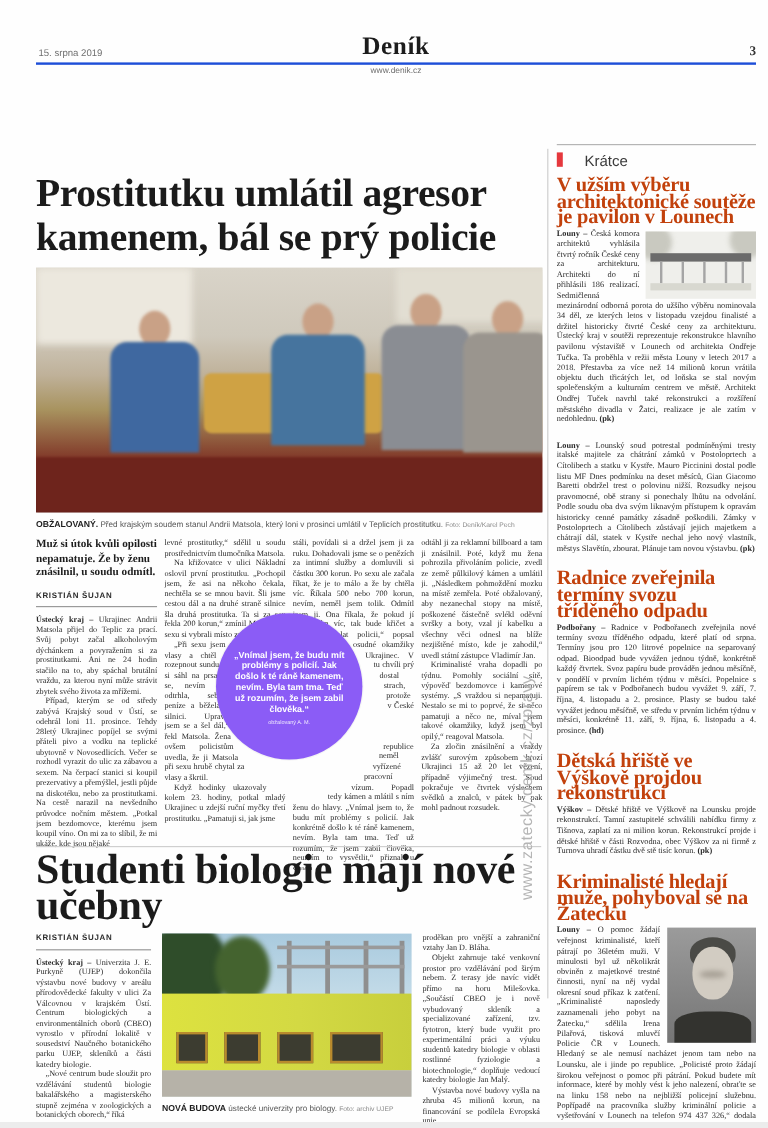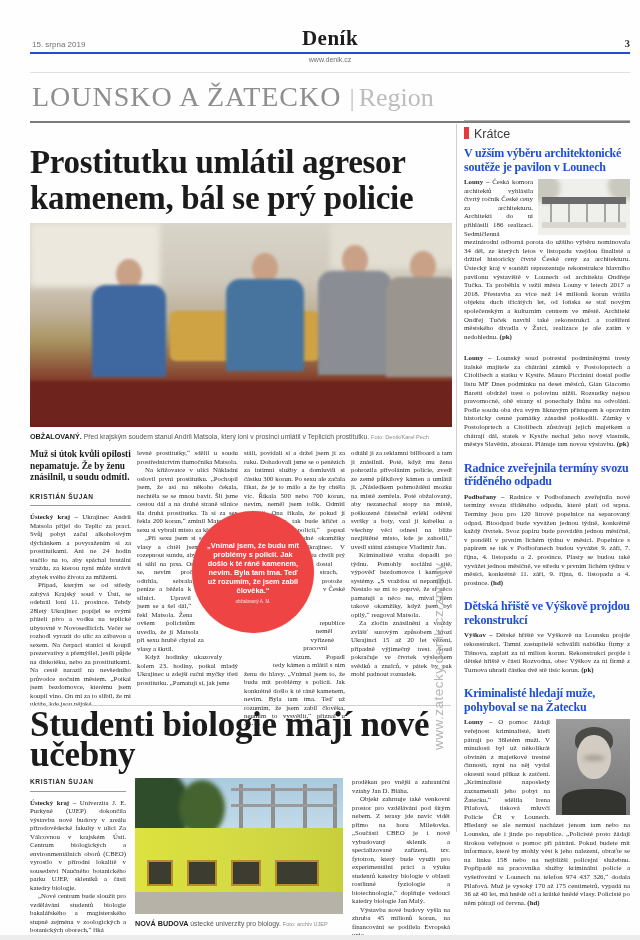--- a/index.html
+++ b/index.html
@@ -48,22 +48,22 @@
     border-bottom:1px solid #9a9a9a; padding-bottom:4px; margin-bottom:7px; }
   .para { margin:0; }
   .para + .para { text-indent:8px; }
   .para b.lead-in { font-weight:bold; }
   .para b.sign { font-weight:bold; }
 
   .spacer-r { float:right; width:48px; height:218px; shape-outside:circle(66px at 67px 148px); }
   .spacer-l { float:left; width:80px; height:218px; shape-outside:circle(66px at 13px 148px); }
 
   
-  #pull-quote { position:absolute; left:192px; top:511px; width:122px; height:122px; border-radius:50%;
-    background:#ef4444; color:#fff; text-align:center; display:flex; flex-direction:column;
+  #pull-quote { position:absolute; left:180px; top:511px; width:122px; height:122px; border-radius:50%;
+    background:#8b5cf6; color:#fff; text-align:center; display:flex; flex-direction:column;
     justify-content:center; padding:12px 13px; font-family:"Liberation Sans",sans-serif; z-index:5;
     box-shadow:0 0 0 1px rgba(0,0,0,.04); }
   .pq-text { font-size:7.4px; line-height:9px; font-weight:bold; }
   .pq-attr { margin-top:4px; font-size:4.6px; color:rgba(255,255,255,.85); }
 
   
   #article-divider { position:absolute; left:30px; top:705px; width:421px; border-top:1px solid #cfcfcf; }
   #second-article { position:absolute; left:30px; top:710px; width:422px; }
   .headline2 { font-size:35px; line-height:30px; font-weight:bold; color:#1b1b1b; letter-spacing:-.3px; }
   .sa-row { display:flex; gap:9px; margin-top:8px; height:188px; }
@@ -78,25 +78,25 @@
   .pb-win { position:absolute; top:82px; height:26px; background:#3c3c30; border:2px solid #b98b2d; }
   .pb-ground { position:absolute; left:0; bottom:0; width:208px; height:22px; background:#b6b2a8; }
   .sa-col3 { width:98px; flex:0 0 98px; font-size:6.8px; line-height:8.5px; text-align:justify; overflow:hidden; }
 
   
   #column-rule { position:absolute; left:456px; top:124px; height:708px; border-left:1px solid #cfcfcf; }
   #vertical-url { position:absolute; left:431px; top:330px; height:420px;
     writing-mode:vertical-rl; transform:rotate(180deg);
     font-family:"Liberation Sans",sans-serif; font-size:13.5px; color:#b5b5b5; letter-spacing:.5px; }
   #sidebar { position:absolute; left:464px; top:120px; width:166px; }
-  .sb-header { border-top:1px solid #b5b5b5; padding:6px 0 6px 0; display:flex; align-items:flex-start; gap:5px;
+  .sb-header { border-top:1px solid #b5b5b5; padding:6px 0 6px 0; display:flex; align-items:flex-start; gap:18px;
     font-family:"Liberation Sans",sans-serif; font-size:12.5px; color:#3a3a3a; }
   .sb-marker { width:5px; height:12px; background:#e5383d; display:inline-block; }
   .sb-item { margin-bottom:13px; }
-  .sb-title { font-size:12px; line-height:13.5px; font-weight:bold; color:#1d4ed8; margin-bottom:4px; letter-spacing:-.2px; }
+  .sb-title { font-size:17px; line-height:13.5px; font-weight:bold; color:#c2410c; margin-bottom:4px; letter-spacing:-.2px; }
   .sb-body { font-size:6.9px; line-height:8.6px; text-align:justify; }
   .thumb-pavilion { float:right; width:92px; height:56px; margin:1px 0 2px 5px; position:relative; background:#efefeb; overflow:hidden; }
   .tp-tree { position:absolute; width:30px; height:30px; border-radius:50%; background:#c9c9c0; filter:blur(2px); }
   .tp-roof { position:absolute; left:4px; top:18px; width:84px; height:7px; background:#6b6b6b; }
   .tp-col { position:absolute; top:25px; width:2px; height:18px; background:#a5a5a5; }
   .tp-base { position:absolute; left:4px; top:43px; width:84px; height:6px; background:#d8d8d0; }
   .thumb-portrait { float:right; width:74px; height:96px; margin:1px 0 2px 6px; position:relative;
     background:linear-gradient(180deg,#9b9b9b,#757575); overflow:hidden; }
   .port-hair { position:absolute; left:19px; top:8px; width:38px; height:26px; border-radius:50% 50% 40% 40%; background:#4a4a46; }
   .port-face { position:absolute; left:21px; top:16px; width:34px; height:44px; border-radius:48%; background:#d2ccc2; }
@@ -112,25 +112,20 @@
 
   <div id="masthead">
     <div class="mh-row">
       <span class="mh-date">15. srpna 2019</span>
       <span class="mh-title">Deník</span>
       <span class="mh-page">3</span>
     </div>
     <div class="mh-site">www.denik.cz</div>
   </div>
 
-  <div id="section-header">
-    <div class="inner">
-      <span class="sec-title">LOUNSKO A ŽATECKO</span><span class="sec-sep">|</span><span class="sec-sub">Region</span>
-    </div>
-  </div>
 
   <div id="main-article">
     <h1 class="headline">Prostitutku umlátil agresor kamenem, bál se prý policie</h1>
 
     <div class="photo-main">
       <div class="pm-glare1"></div>
       <div class="pm-glare2"></div>
       <div class="pm-bench"></div>
       <div class="pm-bench2"></div>
       <div class="figure" style="left:62px;top:36px;">

